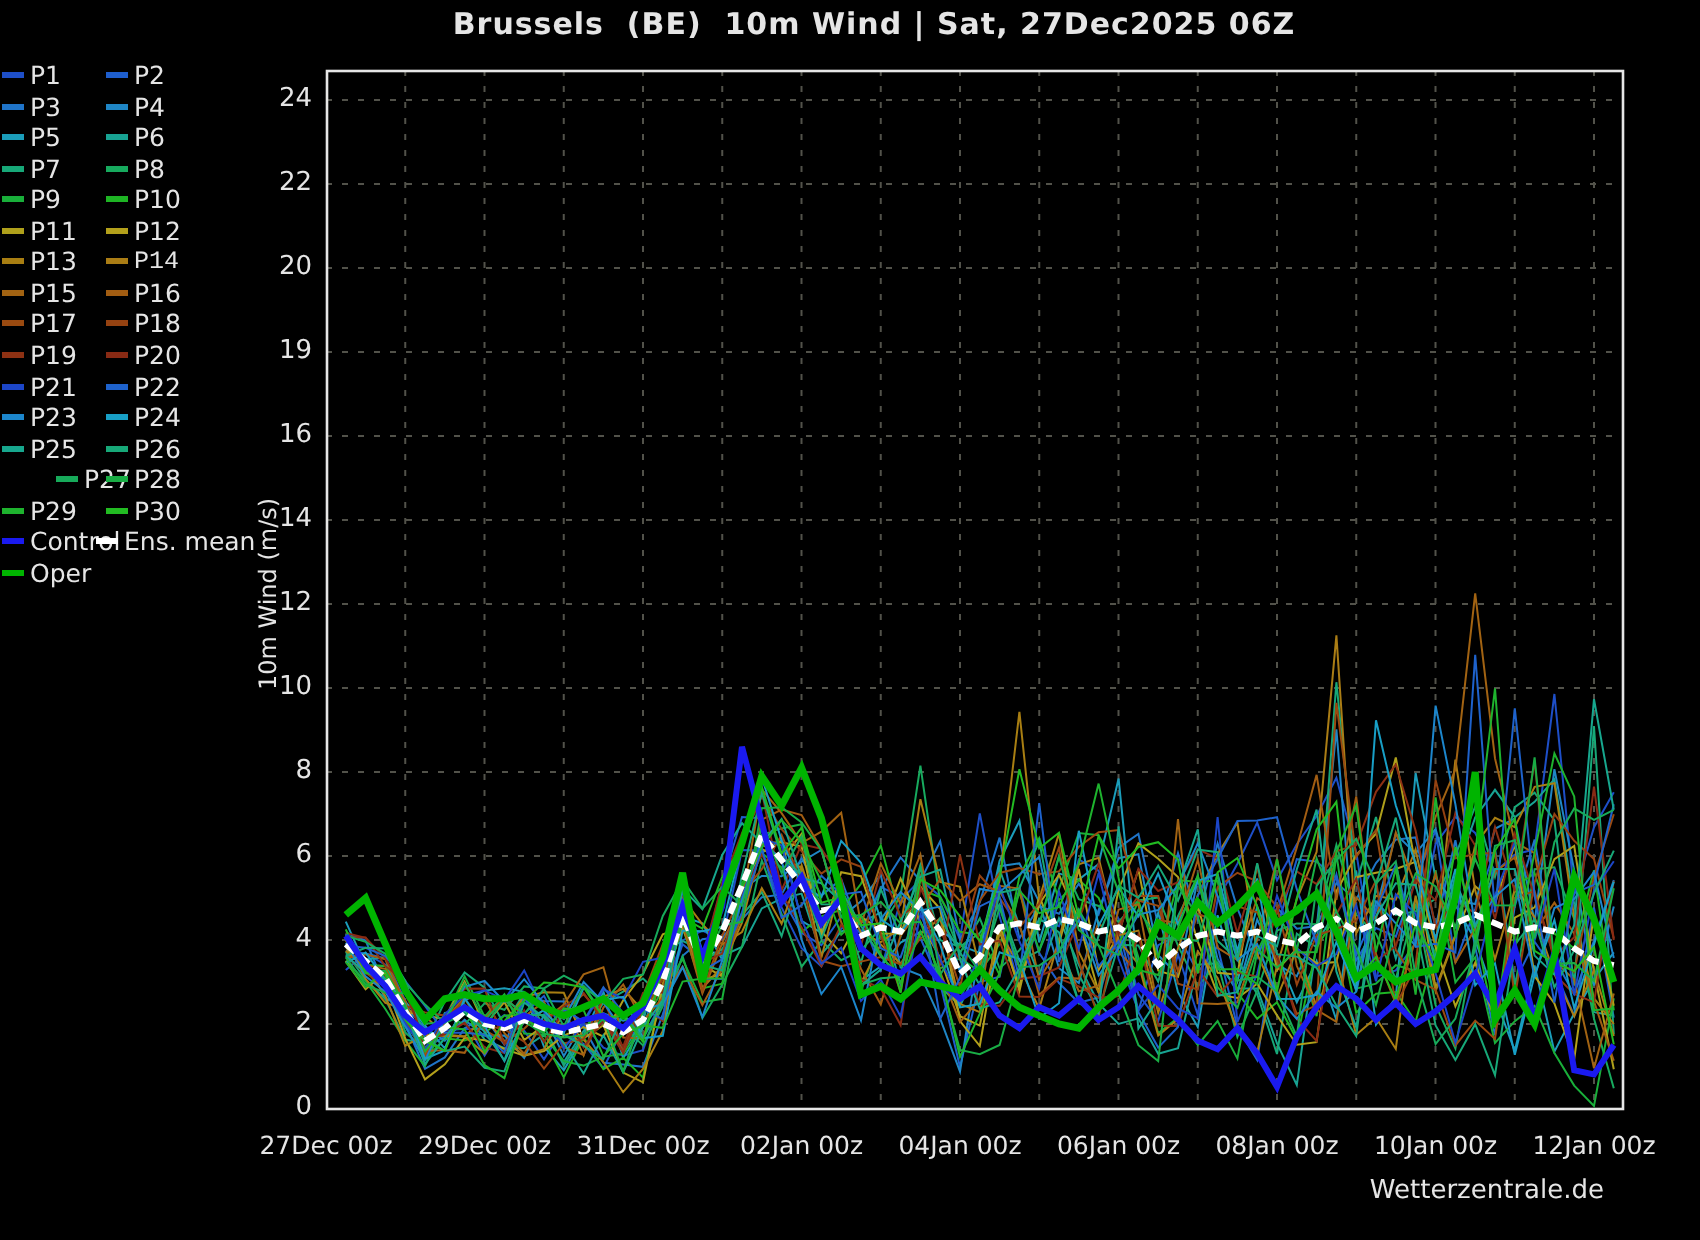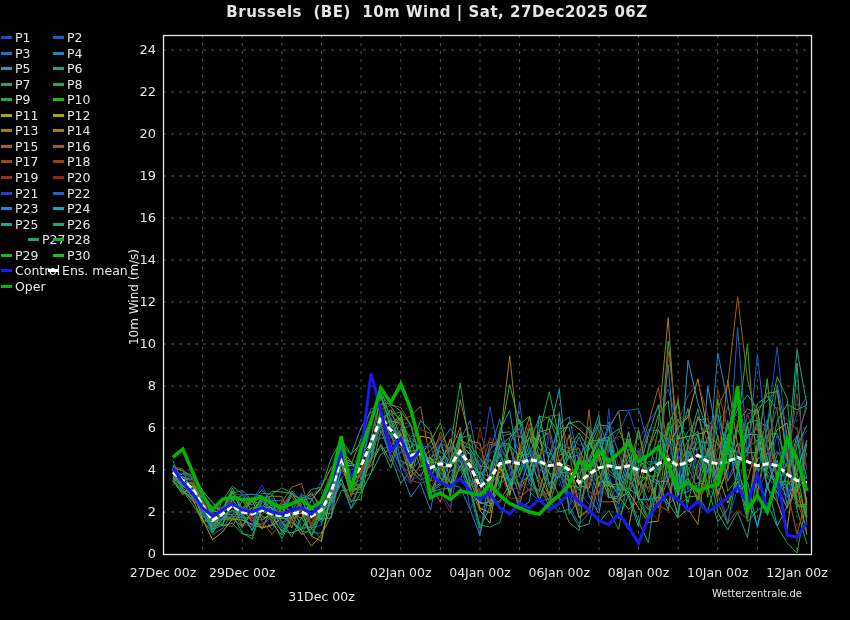--- a/index.html
+++ b/index.html
@@ -8,21 +8,21 @@
   .title{position:absolute;top:3px;left:0;width:874px;text-align:center;
          font-size:15px;font-weight:bold;white-space:pre;letter-spacing:.5px;}
   #legend .leg-item{position:absolute;height:16px;line-height:16px;font-size:12.5px;white-space:nowrap;}
   #legend .sw{display:inline-block;width:11px;height:3px;vertical-align:middle;margin-right:3px;margin-top:-2px;}
   .ytick{position:absolute;right:694px;width:40px;text-align:right;font-size:13px;line-height:16px;}
   .xtick{position:absolute;width:90px;text-align:center;font-size:12.5px;top:565px;line-height:15px;}
   .ylab{position:absolute;left:134px;top:297px;font-size:12px;
         transform:translate(-50%,-50%) rotate(-90deg);white-space:nowrap;}
   .xlab{position:absolute;left:400px;top:583px;width:180px;text-align:center;font-size:12.5px;}
   .foot-left{position:absolute;left:118px;top:588px;font-size:16px;}
-  .foot-right{position:absolute;right:48px;top:588px;font-size:10px;}
+  .foot-right{position:absolute;right:48px;top:588px;font-size:13px;}
   svg{position:absolute;left:0;top:0;}
 </style>
 </head>
 <body>
 
 <div class="screen">
   <div class="title">Brussels  (BE)  10m Wind | Sat, 27Dec2025 06Z</div>
   <div id="legend">
       <div class="leg-item" style="left: 1px; top: 30px;"><span class="sw" style="background: rgb(30, 79, 200);"></span><span>P1</span></div>
       <div class="leg-item" style="left: 53px; top: 30px;"><span class="sw" style="background: rgb(30, 94, 205);"></span><span>P2</span></div>
@@ -30,21 +30,21 @@
       <div class="leg-item" style="left: 53px; top: 45.55px;"><span class="sw" style="background: rgb(31, 134, 197);"></span><span>P4</span></div>
       <div class="leg-item" style="left: 1px; top: 61.1px;"><span class="sw" style="background: rgb(27, 157, 186);"></span><span>P5</span></div>
       <div class="leg-item" style="left: 53px; top: 61.1px;"><span class="sw" style="background: rgb(24, 163, 147);"></span><span>P6</span></div>
       <div class="leg-item" style="left: 1px; top: 76.65px;"><span class="sw" style="background: rgb(23, 168, 120);"></span><span>P7</span></div>
       <div class="leg-item" style="left: 53px; top: 76.65px;"><span class="sw" style="background: rgb(23, 170, 94);"></span><span>P8</span></div>
       <div class="leg-item" style="left: 1px; top: 92.2px;"><span class="sw" style="background: rgb(25, 175, 58);"></span><span>P9</span></div>
       <div class="leg-item" style="left: 53px; top: 92.2px;"><span class="sw" style="background: rgb(30, 180, 36);"></span><span>P10</span></div>
       <div class="leg-item" style="left: 1px; top: 107.75px;"><span class="sw" style="background: rgb(175, 160, 27);"></span><span>P11</span></div>
       <div class="leg-item" style="left: 53px; top: 107.75px;"><span class="sw" style="background: rgb(179, 160, 27);"></span><span>P12</span></div>
       <div class="leg-item" style="left: 1px; top: 123.3px;"><span class="sw" style="background: rgb(168, 126, 18);"></span><span>P13</span></div>
-      <div class="leg-item" style="left: 53px; top: 123.3px;"><span class="sw" style="background: rgb(170, 125, 21);"></span><span>P14</span></div>
+      <div class="leg-item" style="left: 53px; top: 123.3px; font-family: Liberation Mono, monospace;"><span class="sw" style="background: rgb(170, 125, 21);"></span><span>P14</span></div>
       <div class="leg-item" style="left: 1px; top: 138.85px;"><span class="sw" style="background: rgb(162, 99, 18);"></span><span>P15</span></div>
       <div class="leg-item" style="left: 53px; top: 138.85px;"><span class="sw" style="background: rgb(162, 93, 18);"></span><span>P16</span></div>
       <div class="leg-item" style="left: 1px; top: 154.4px;"><span class="sw" style="background: rgb(154, 74, 16);"></span><span>P17</span></div>
       <div class="leg-item" style="left: 53px; top: 154.4px;"><span class="sw" style="background: rgb(149, 66, 17);"></span><span>P18</span></div>
       <div class="leg-item" style="left: 1px; top: 169.95px;"><span class="sw" style="background: rgb(141, 49, 19);"></span><span>P19</span></div>
       <div class="leg-item" style="left: 53px; top: 169.95px;"><span class="sw" style="background: rgb(136, 42, 20);"></span><span>P20</span></div>
       <div class="leg-item" style="left: 1px; top: 185.5px;"><span class="sw" style="background: rgb(28, 70, 200);"></span><span>P21</span></div>
       <div class="leg-item" style="left: 53px; top: 185.5px;"><span class="sw" style="background: rgb(30, 98, 204);"></span><span>P22</span></div>
       <div class="leg-item" style="left: 1px; top: 201.05px;"><span class="sw" style="background: rgb(28, 134, 204);"></span><span>P23</span></div>
       <div class="leg-item" style="left: 53px; top: 201.05px;"><span class="sw" style="background: rgb(24, 159, 198);"></span><span>P24</span></div>
@@ -131,21 +131,21 @@
       <div class="ytick" style="top: 336px;">10</div>
       <div class="ytick" style="top: 294px;">12</div>
       <div class="ytick" style="top: 252px;">14</div>
       <div class="ytick" style="top: 210px;">16</div>
       <div class="ytick" style="top: 168px;">19</div>
       <div class="ytick" style="top: 126px;">20</div>
       <div class="ytick" style="top: 84px;">22</div>
       <div class="ytick" style="top: 42px;">24</div>
       <div class="xtick" style="left: 118px;">27Dec 00z</div>
       <div class="xtick" style="left: 197.25px;">29Dec 00z</div>
-      <div class="xtick" style="left: 276.5px; margin-top: 24px;">31Dec 00z</div>
+      <div class="xtick" style="left: 276.5px;">31Dec 00z</div>
       <div class="xtick" style="left: 355.75px;">02Jan 00z</div>
       <div class="xtick" style="left: 435px;">04Jan 00z</div>
       <div class="xtick" style="left: 514.25px;">06Jan 00z</div>
       <div class="xtick" style="left: 593.5px;">08Jan 00z</div>
       <div class="xtick" style="left: 672.75px;">10Jan 00z</div>
       <div class="xtick" style="left: 752px;">12Jan 00z</div>
     </div>
   <div class="ylab">10m Wind (m/s)</div>
   <div class="foot-right">Wetterzentrale.de</div>
 </div>

